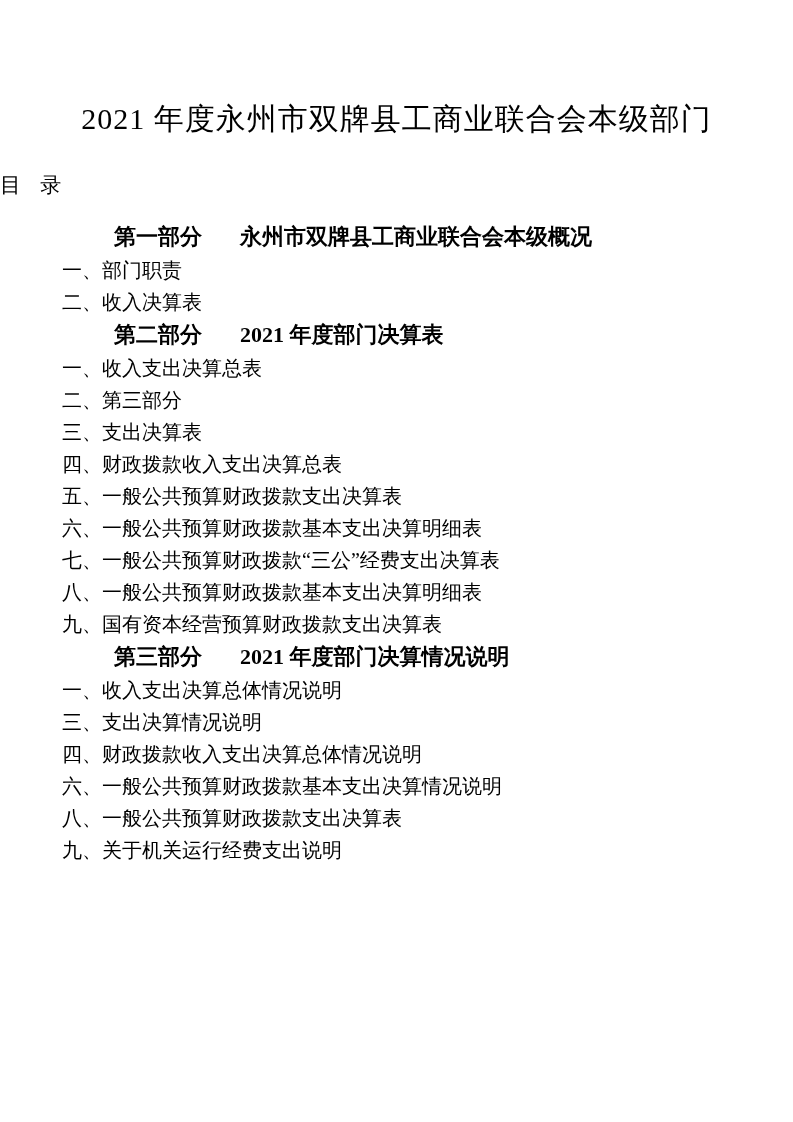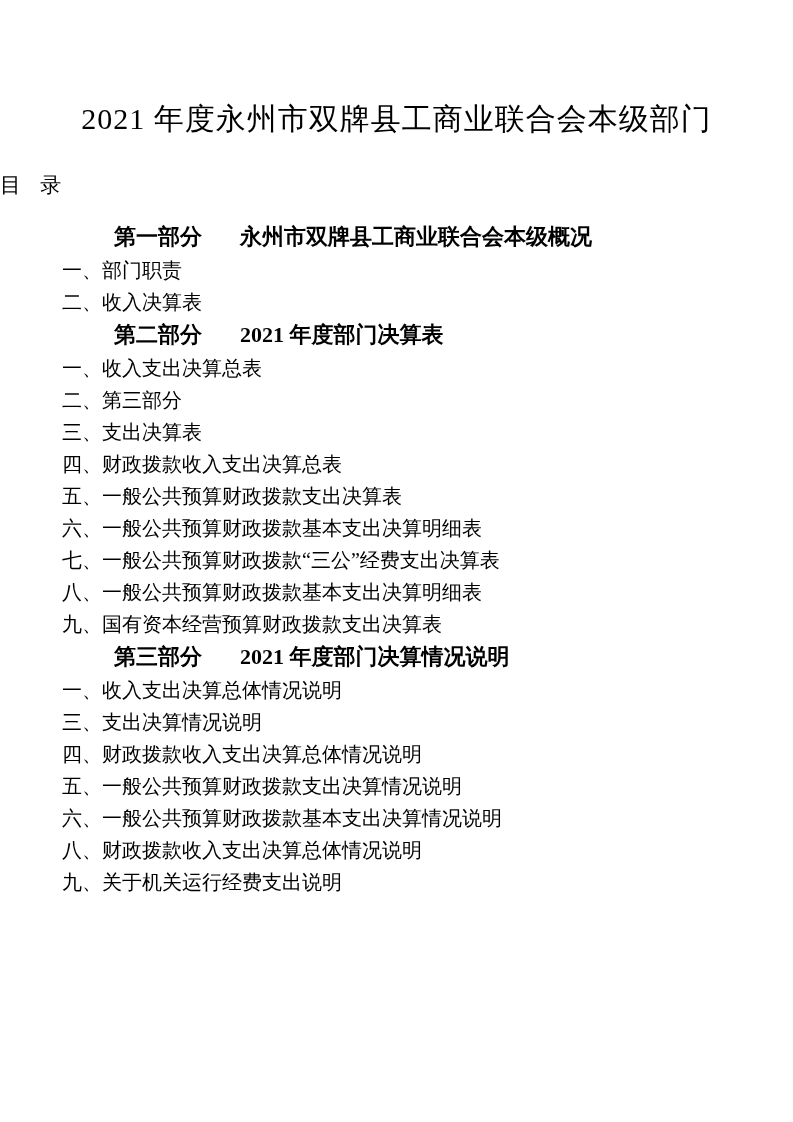--- a/index.html
+++ b/index.html
@@ -81,20 +81,19 @@
     <div class="toc-item">五、一般公共预算财政拨款支出决算表</div>
     <div class="toc-item">六、一般公共预算财政拨款基本支出决算明细表</div>
     <div class="toc-item">七、一般公共预算财政拨款“三公”经费支出决算表</div>
     <div class="toc-item">八、一般公共预算财政拨款基本支出决算明细表</div>
     <div class="toc-item">九、国有资本经营预算财政拨款支出决算表</div>
 
     <div class="sec-heading"><span class="sec-label">第三部分</span><span class="sec-title">2021 年度部门决算情况说明</span></div>
     <div class="toc-item">一、收入支出决算总体情况说明</div>
     <div class="toc-item">三、支出决算情况说明</div>
     <div class="toc-item">四、财政拨款收入支出决算总体情况说明</div>
-    <div class="toc-item">五、一般公共预算财政拨款支出决算情况说明</div>
     <div class="toc-item">六、一般公共预算财政拨款基本支出决算情况说明</div>
-    <div class="toc-item">八、财政拨款收入支出决算总体情况说明</div>
+    <div class="toc-item">八、一般公共预算财政拨款支出决算表</div>
     <div class="toc-item">九、关于机关运行经费支出说明</div>
 
   </div>
 
 </div>
 
 </body></html>

